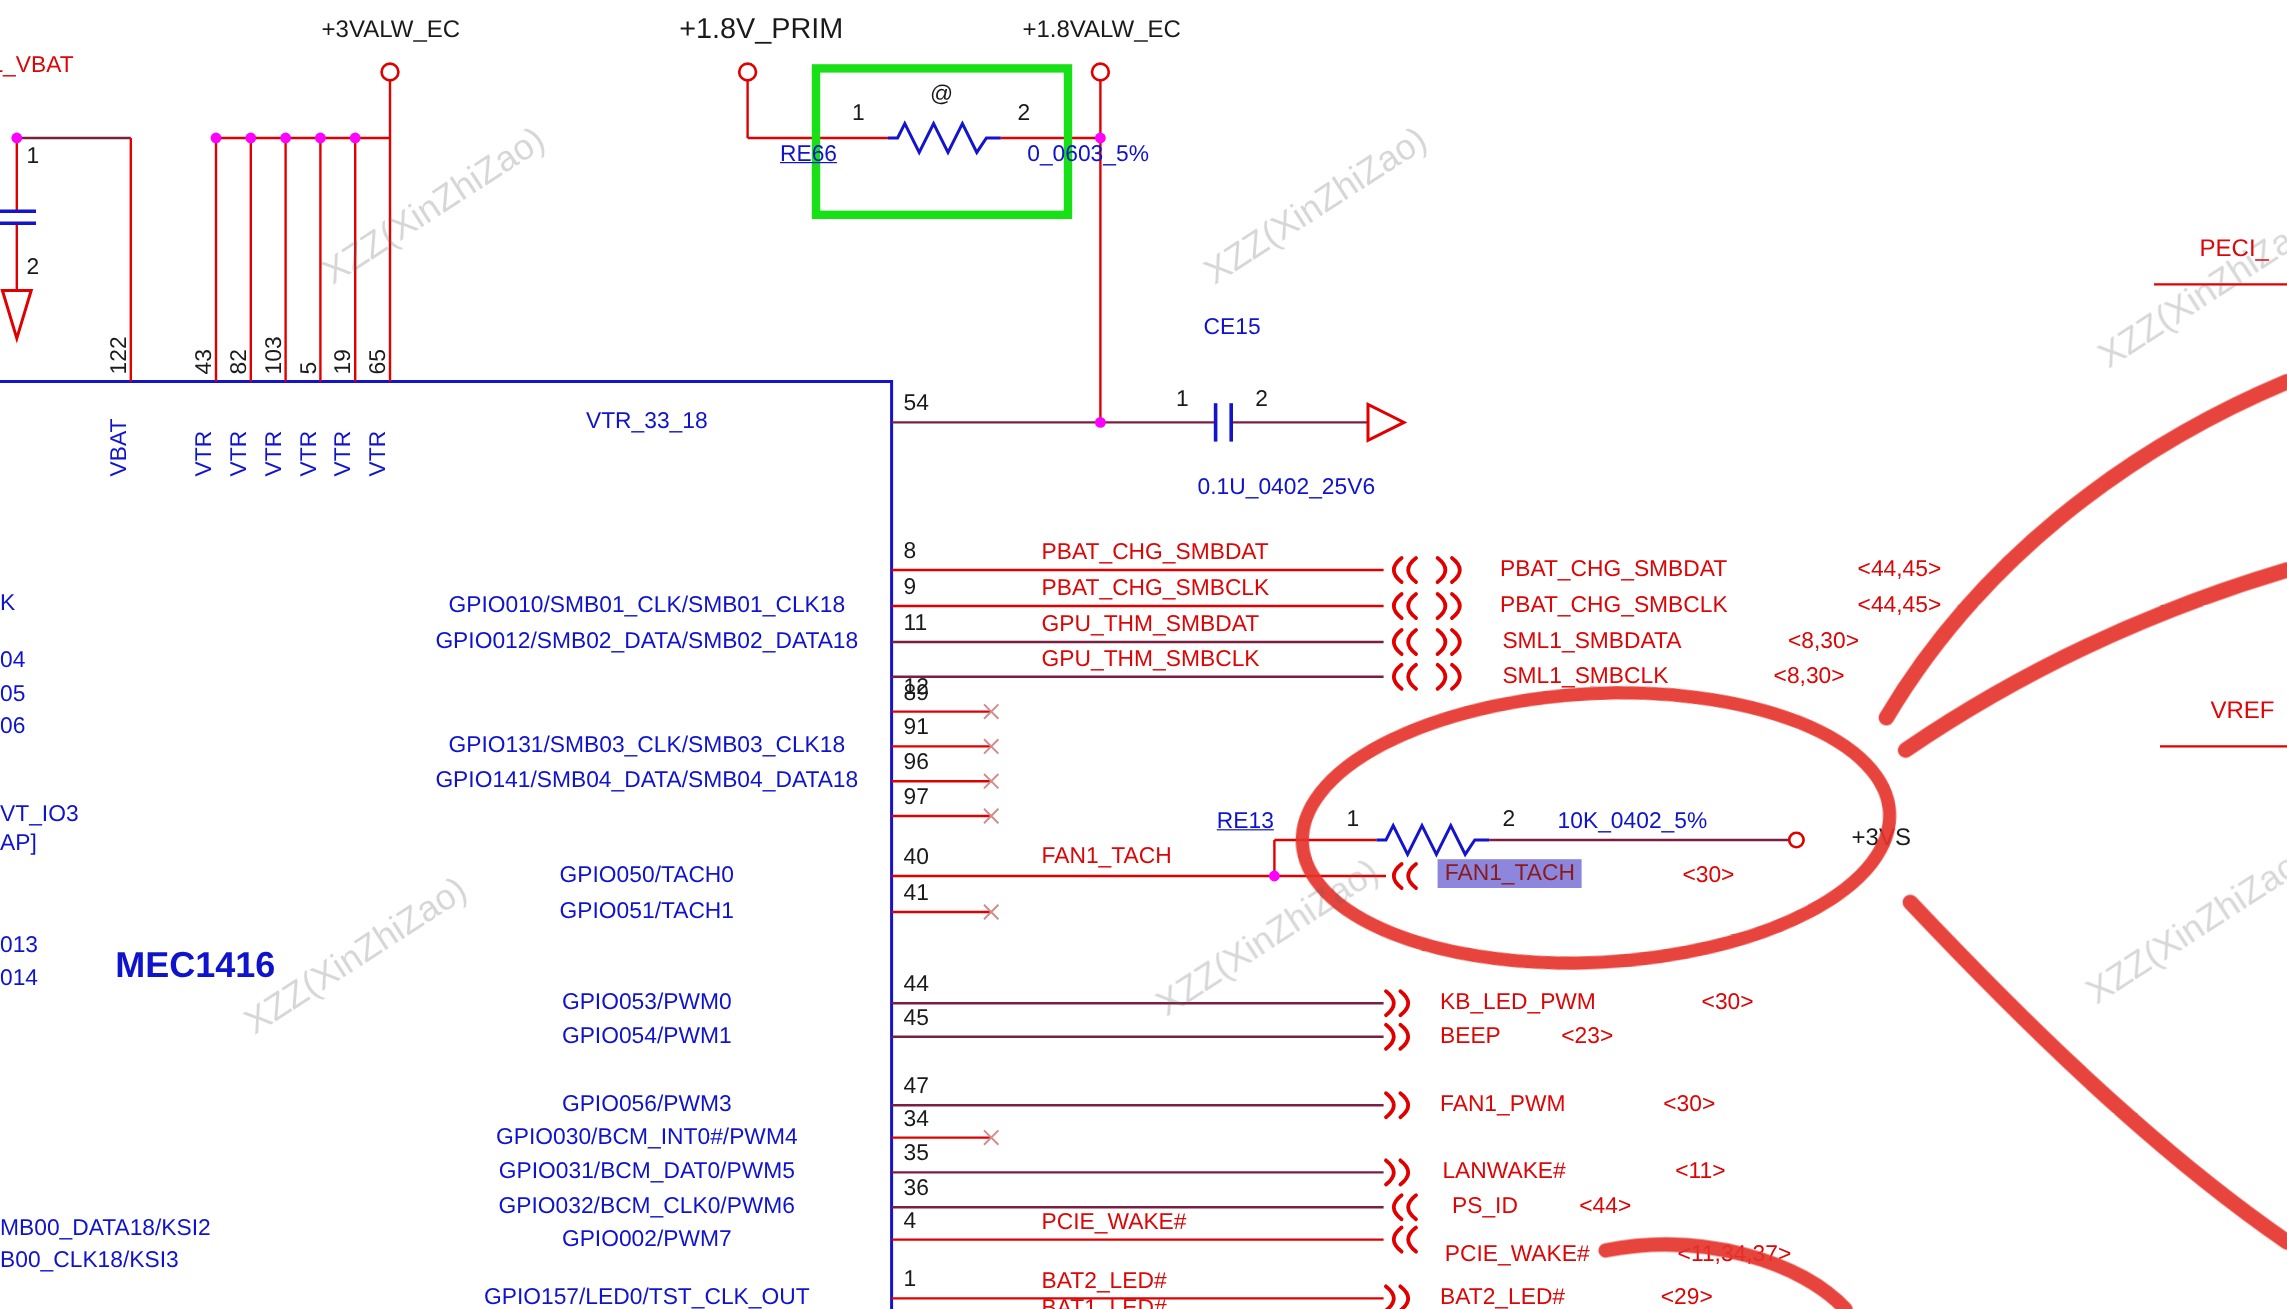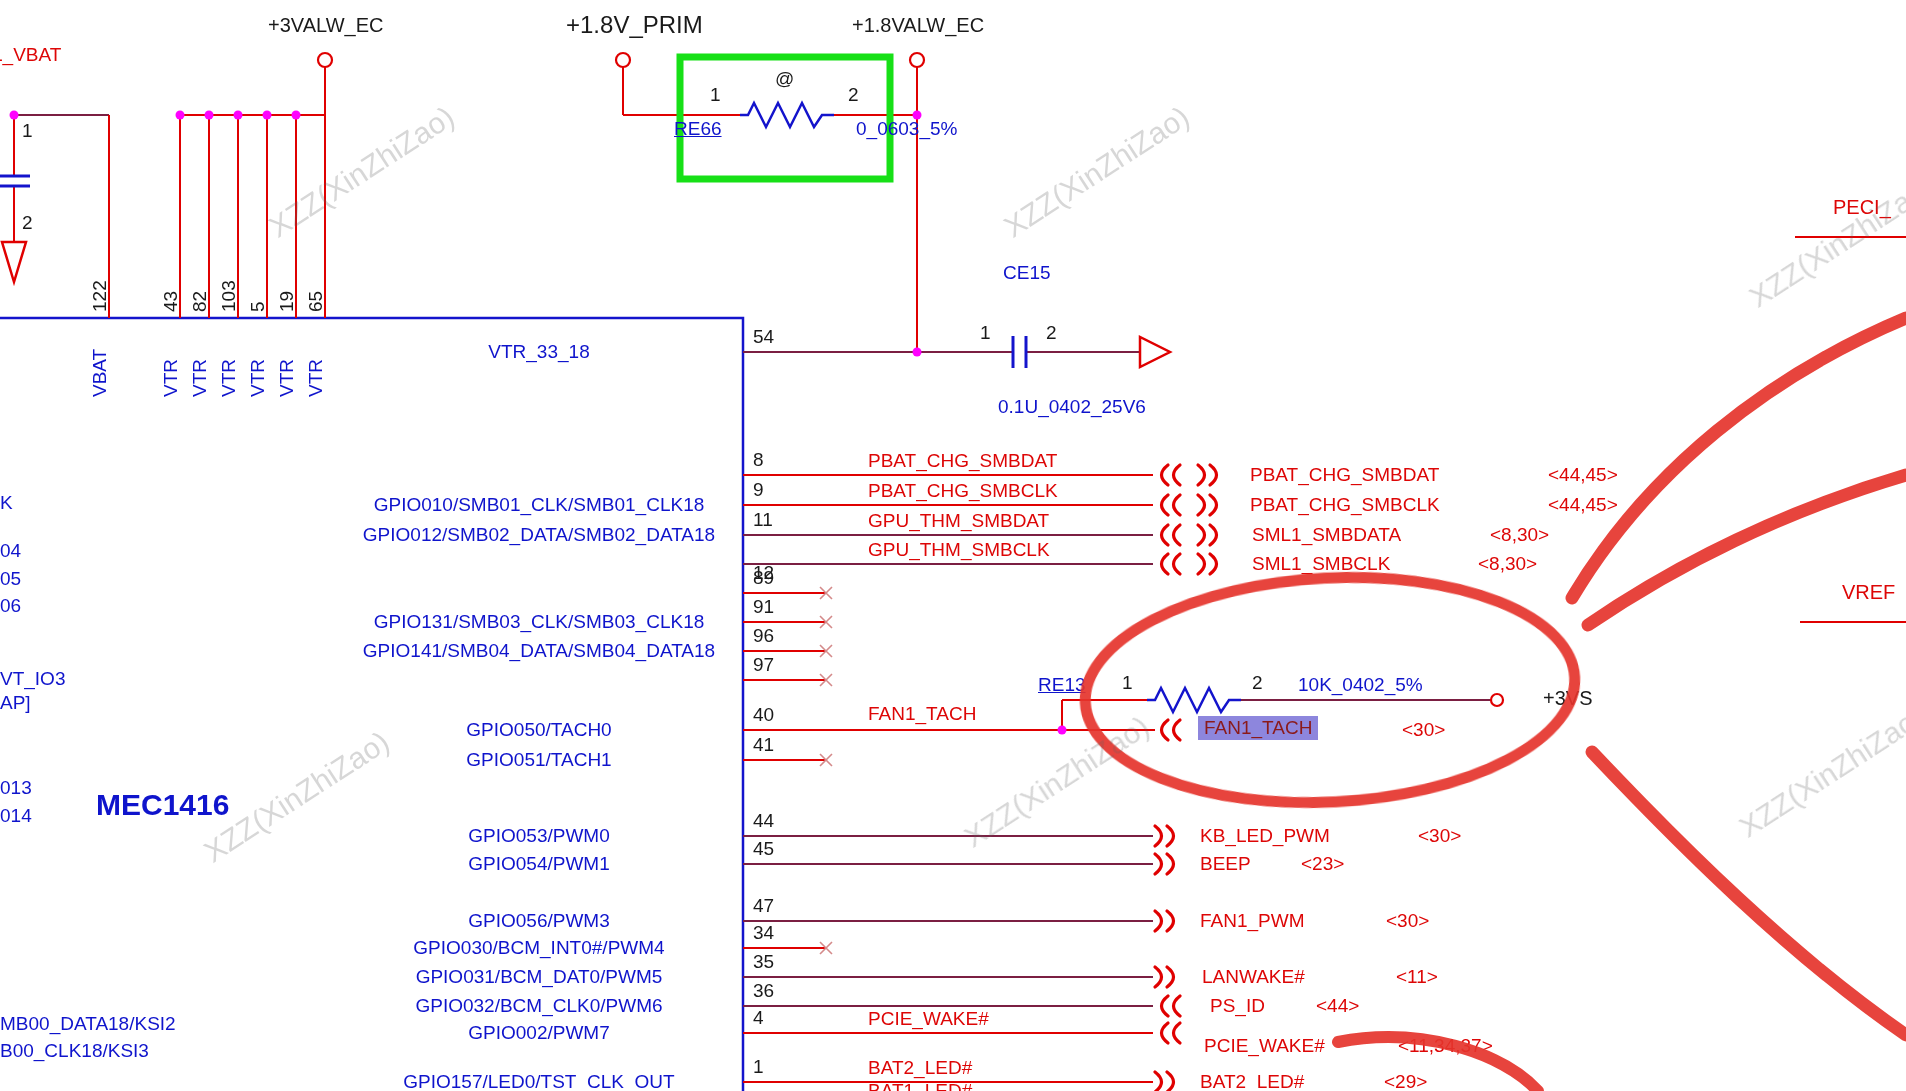--- a/index.html
+++ b/index.html
@@ -4,21 +4,21 @@
 <style>
   html,body{margin:0;padding:0;background:#fff;overflow:hidden;}
   #stage{position:relative;width:1906px;height:1091px;background:#fff;
          font-family:"Liberation Sans",sans-serif;overflow:hidden;}
   svg{position:absolute;left:0;top:0;}
   #schem{z-index:1;}
   .t{position:absolute;font-size:19px;line-height:22px;white-space:nowrap;z-index:2;}
   .b{color:#0f14cc;}
   .r{color:#dd0606;}
   .k{color:#1a1a1a;}
-  .u{text-decoration:underline;margin-left:24px;}
+  .u{text-decoration:underline;}
   .pn{width:380px;text-align:center;}
   .vt{transform:rotate(-90deg);transform-origin:0 0;}
   .refdes-big{font-size:30px;font-weight:bold;}
   .hl{background:#8d86dd;color:#8b1a1a;padding:1px 6px;}
   #marks{z-index:3;pointer-events:none;}
   .wm{position:absolute;z-index:4;font-size:30px;color:rgba(95,95,95,0.25);
       transform:rotate(-33deg);white-space:nowrap;pointer-events:none;}
 </style>
 </head>
 <body>

